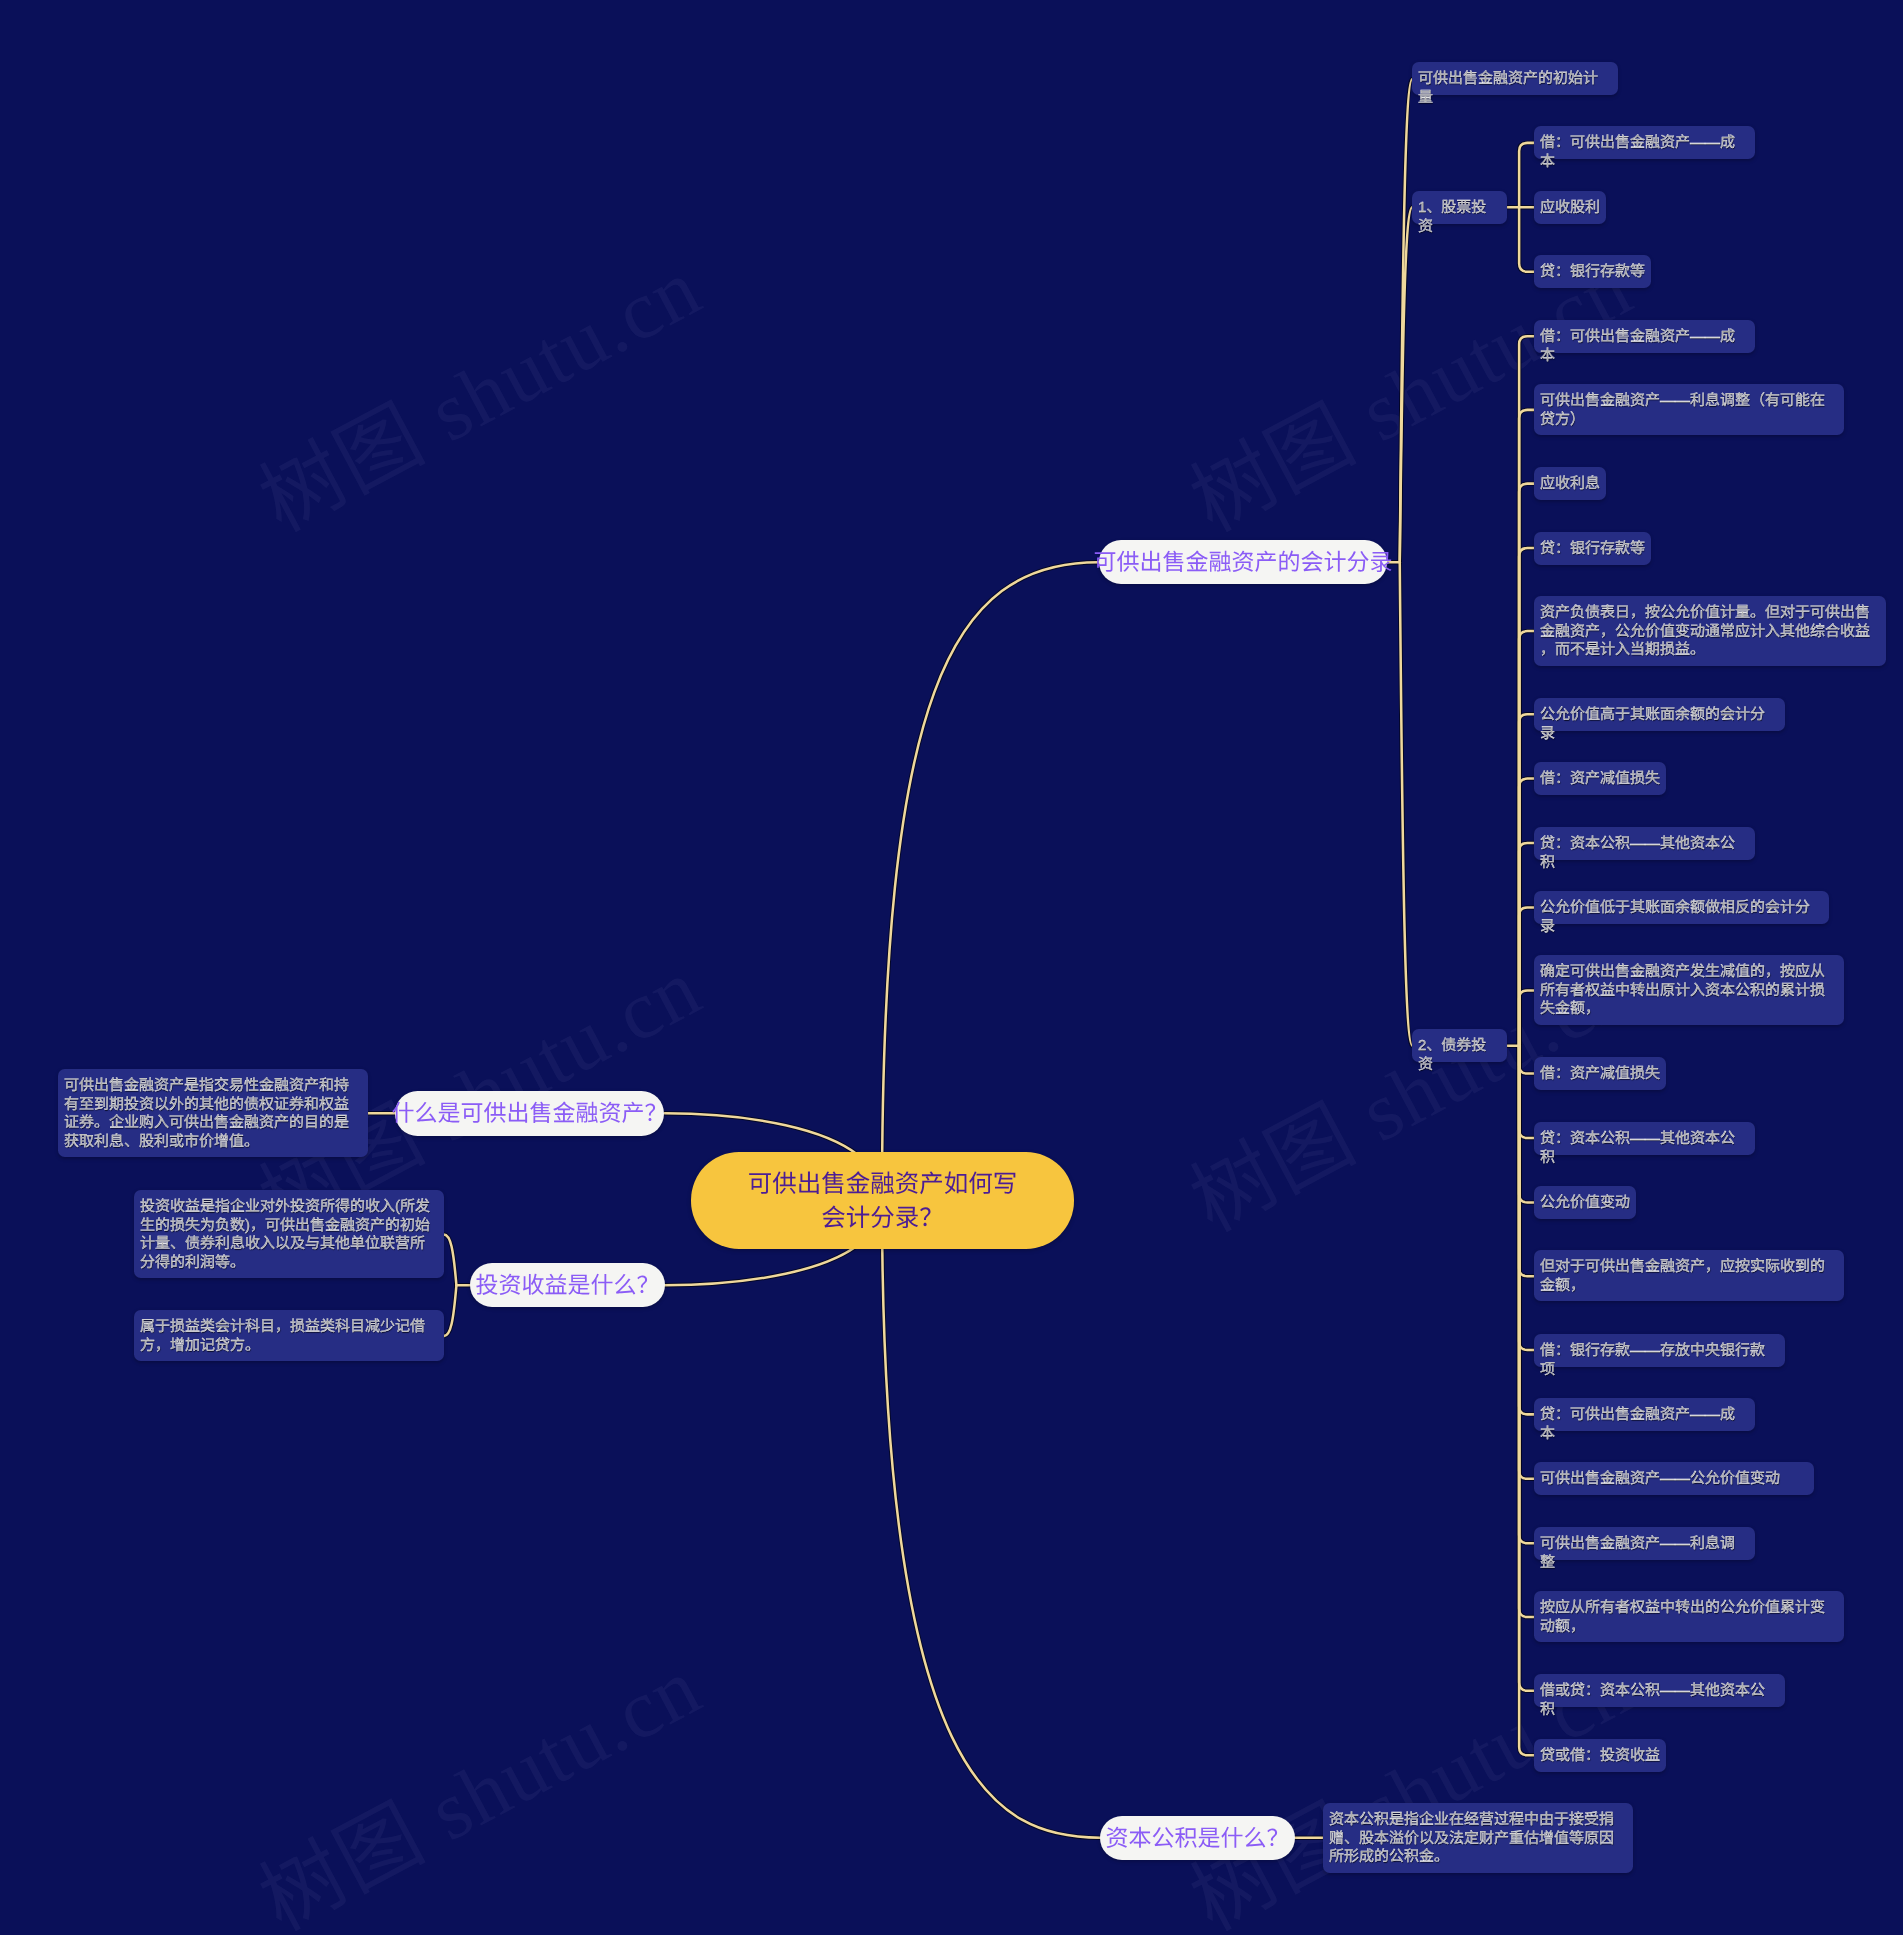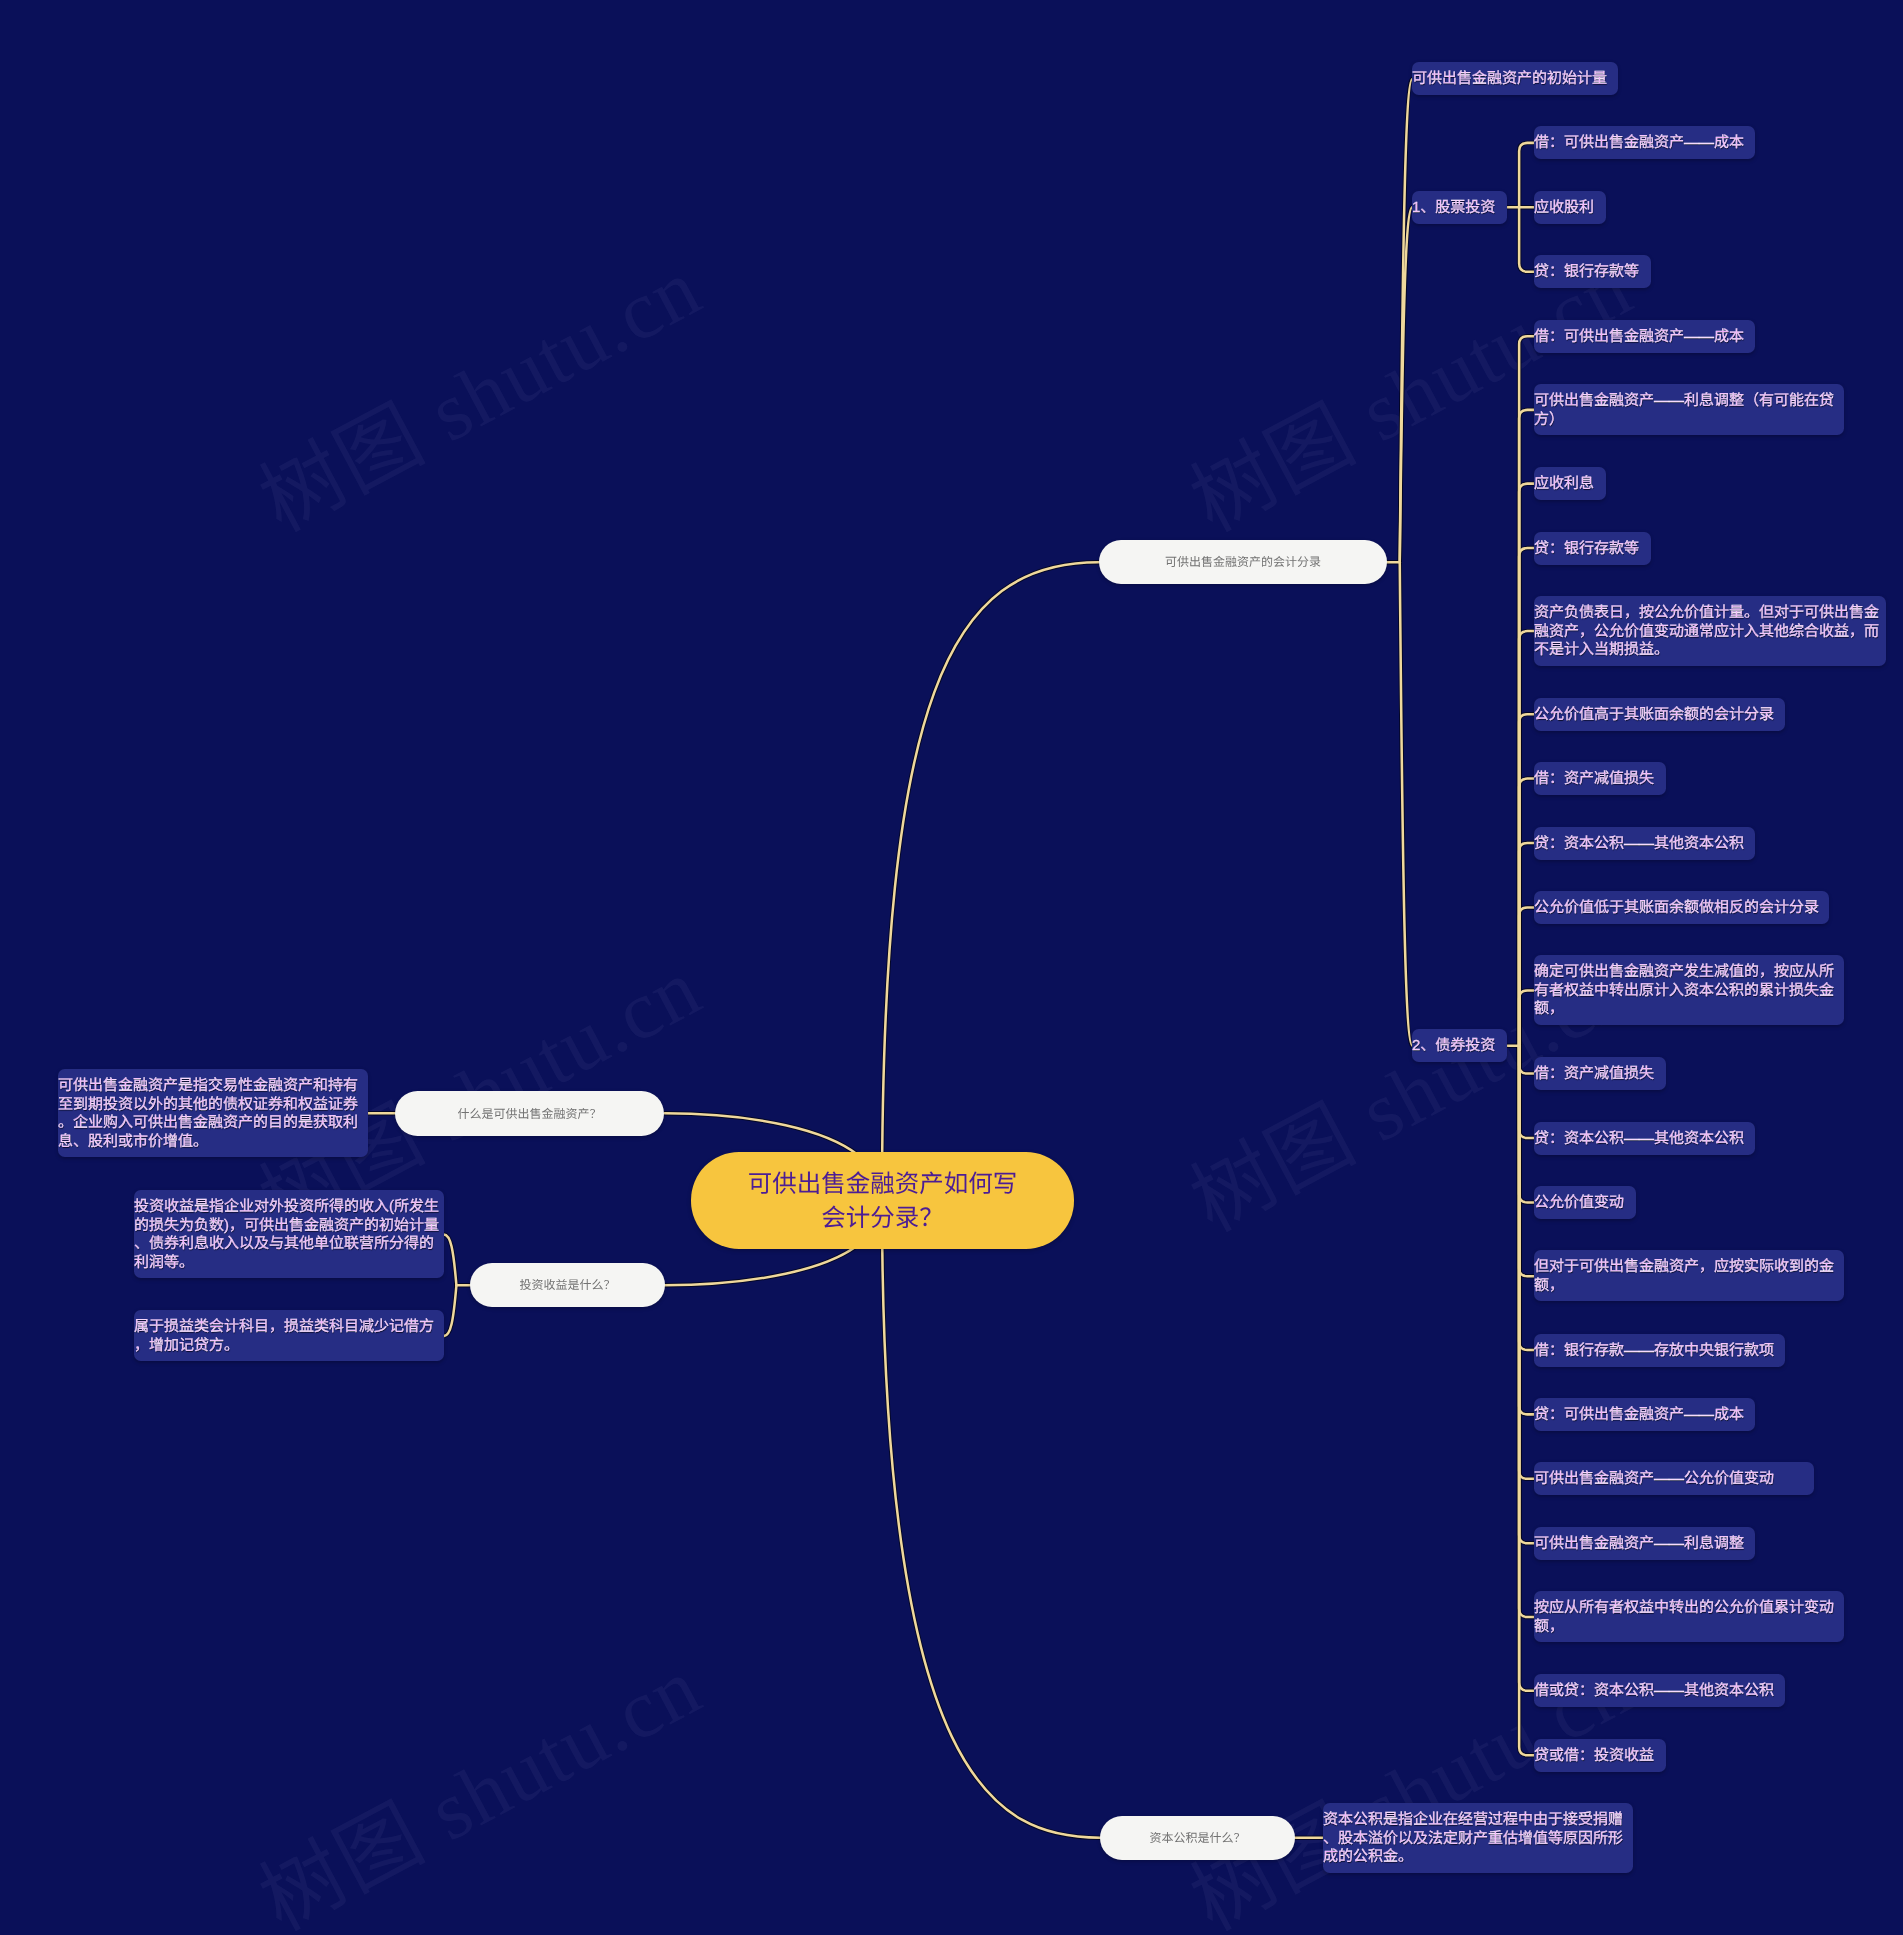--- a/index.html
+++ b/index.html
@@ -14,29 +14,29 @@
        -webkit-font-smoothing:antialiased;}
   #stage{position:absolute;left:0;top:0;width:1903px;height:1936px;}
   #wm-layer{position:absolute;left:0;top:0;width:1903px;height:1936px;
             overflow:hidden;z-index:1;}
   .wm{position:absolute;color:rgba(150,160,215,.07);
       font-family:"Liberation Serif",serif;font-size:83px;
       white-space:nowrap;transform:rotate(-28deg);transform-origin:0 100%;
       letter-spacing:1.5px;user-select:none;}
   svg.links{position:absolute;left:0;top:0;z-index:2;
 }
-  .leaf{position:absolute;z-index:3;background:#262D84;color:#f0abfc;
+  .leaf{position:absolute;z-index:3;background:#262D84;color:#a3a3a3;
         border-radius:6.7px;font-size:15px;line-height:18.6px;
-        padding:7px 0;white-space:normal;word-break:break-all;
+        padding:7px 6px;white-space:normal;word-break:break-all;
         overflow-wrap:anywhere;line-break:anywhere;letter-spacing:0;
         -webkit-text-stroke:0.3px #FFFFFF;
         text-shadow:0.4px 0.7px 0.9px rgba(0,0,8,.75);
         box-shadow:0 1.5px 3.7px rgba(0,0,6,.24);}
-  .branch{position:absolute;z-index:4;background:#F5F5F3;color:#737373;
-          border-radius:743px;font-size:12px;line-height:1;
+  .branch{position:absolute;z-index:4;background:#F5F5F3;color:#8b5cf6;
+          border-radius:743px;font-size:23px;line-height:1;
           display:flex;align-items:center;justify-content:center;
           white-space:nowrap;box-shadow:0 1.5px 3.7px rgba(0,0,6,.26);}
   .root{position:absolute;z-index:5;background:#F7C53E;color:#4c1d95;
         border-radius:48px;font-size:24.5px;line-height:34px;
         display:flex;align-items:center;justify-content:center;
         text-align:center;padding:0 50px;
         box-shadow:0 1.5px 4.5px rgba(0,0,6,.26);}
 </style>
 </head>
 <body>

